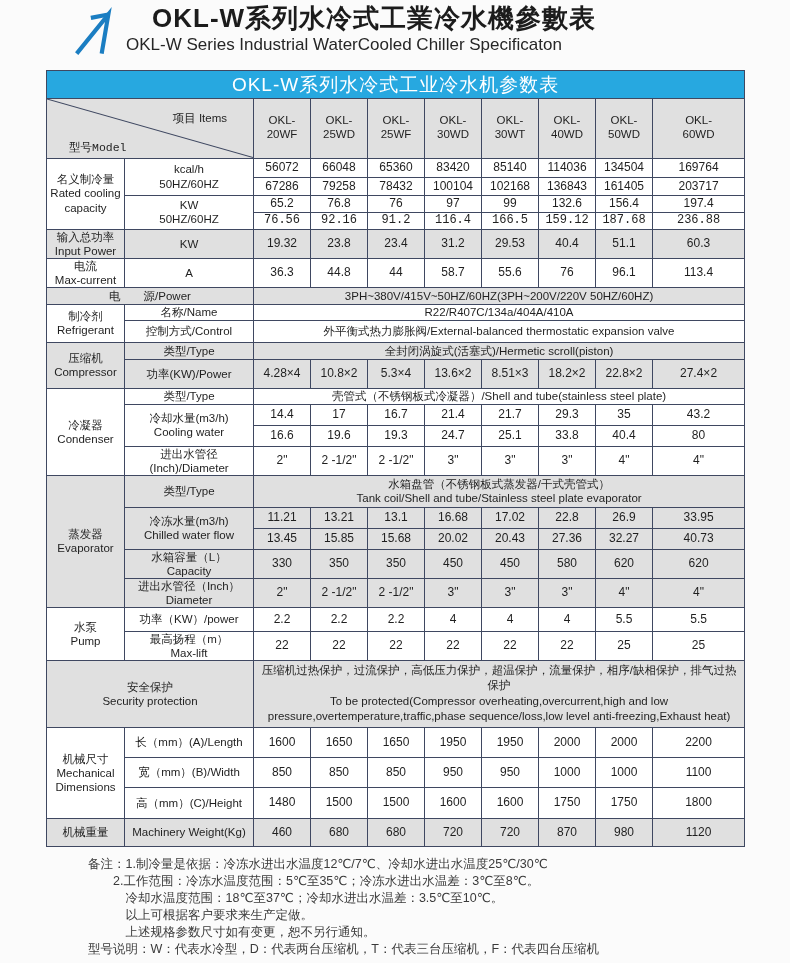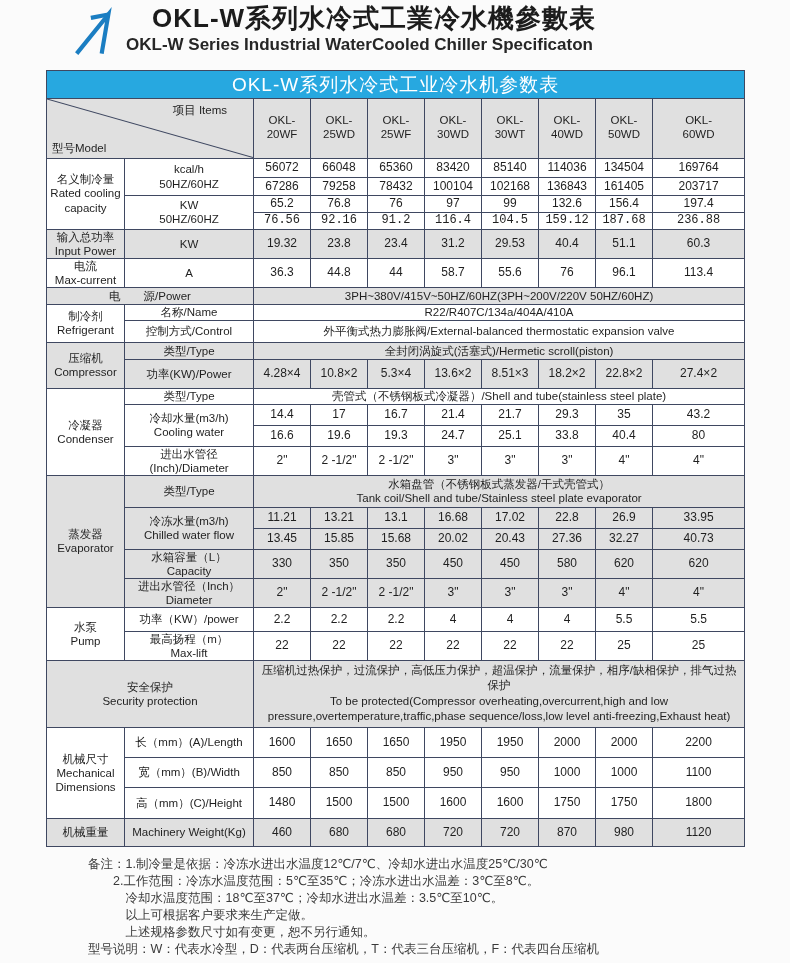--- a/index.html
+++ b/index.html
@@ -10,21 +10,21 @@
     color:#222;
     overflow:hidden;
   }
   .page{width:790px;height:963px;position:relative;}
 
   
   .hdr{display:flex;align-items:flex-start;padding:4px 0 0 70px;height:58px;}
   .hdr .logo{width:50px;height:52px;margin-top:2px;flex:0 0 auto;}
   .hdr .titles{margin-left:6px;}
   .t-zh{font-size:26px;font-weight:600;letter-spacing:1px;color:#1c1c1c;line-height:1.15;margin-left:26px;}
-  .t-en{font-size:17px;font-weight:700;color:#262626;line-height:1.2;margin-top:1px;}
+  .t-en{font-size:17px;font-weight:400;color:#262626;line-height:1.2;margin-top:1px;}
 
   
   .tbl-wrap{margin:8px 0 0 46px;width:698px;}
   table{border-collapse:collapse;table-layout:fixed;width:698px;}
   td{
     border:1px solid #3f4861;
     text-align:center;vertical-align:middle;
     font-size:12px;color:#1f1f1f;
     padding:0 2px;
     white-space:pre-line;
@@ -32,22 +32,22 @@
     background:#ffffff;
     overflow:hidden;
   }
   tr.shade td{background:#e0e0e0;}
   td.banner{
     background:#27a8e0;color:#ffffff;
     font-size:19px;font-weight:500;letter-spacing:1px;
   }
   td.corner{background:#e0e0e0;position:relative;padding:0;}
   .diag{position:absolute;left:0;top:0;width:100%;height:100%;}
-  .c-model{position:absolute;left:5px;bottom:2px;font-size:11.5px;}
-  .c-items{position:absolute;right:26px;top:4px;font-size:11.5px;text-align:center;}
+  .c-model{position:absolute;left:22px;bottom:2px;font-size:11.5px;font-family:Liberation Mono, monospace;}
+  .c-items{position:absolute;right:26px;top:12px;font-size:11.5px;text-align:center;}
   td.model{font-size:11.5px;line-height:1.2;}
   td.group{font-size:11.5px;}
   td.item{font-size:11.5px;margin-left:44px;}
   td.span{font-size:11.5px;}
   td.left{text-align:center;padding:2px 6px;font-size:11.5px;line-height:1.35;}
 
   
   .notes{margin:9px 0 0 88px;width:668px;font-size:12.5px;line-height:1.36;color:#3a3a3a;white-space:pre-wrap;}
   .notes-en{margin-top:2px;width:676px;}
 </style>
@@ -147,21 +147,21 @@
             <td class="val">99</td>
             <td class="val">132.6</td>
             <td class="val">156.4</td>
             <td class="val">197.4</td>
           </tr>
           <tr style="height: 17px; font-family: Liberation Mono, monospace;">
             <td class="val">76.56</td>
             <td class="val">92.16</td>
             <td class="val">91.2</td>
             <td class="val">116.4</td>
-            <td class="val">104.5</td>
+            <td class="val">166.5</td>
             <td class="val">159.12</td>
             <td class="val">187.68</td>
             <td class="val">236.88</td>
           </tr>
           <tr class="shade" style="height: 29px;">
             <td class="group">输入总功率
 Input Power</td>
             <td class="item">KW</td>
             <td class="val">19.32</td>
             <td class="val">23.8</td>

